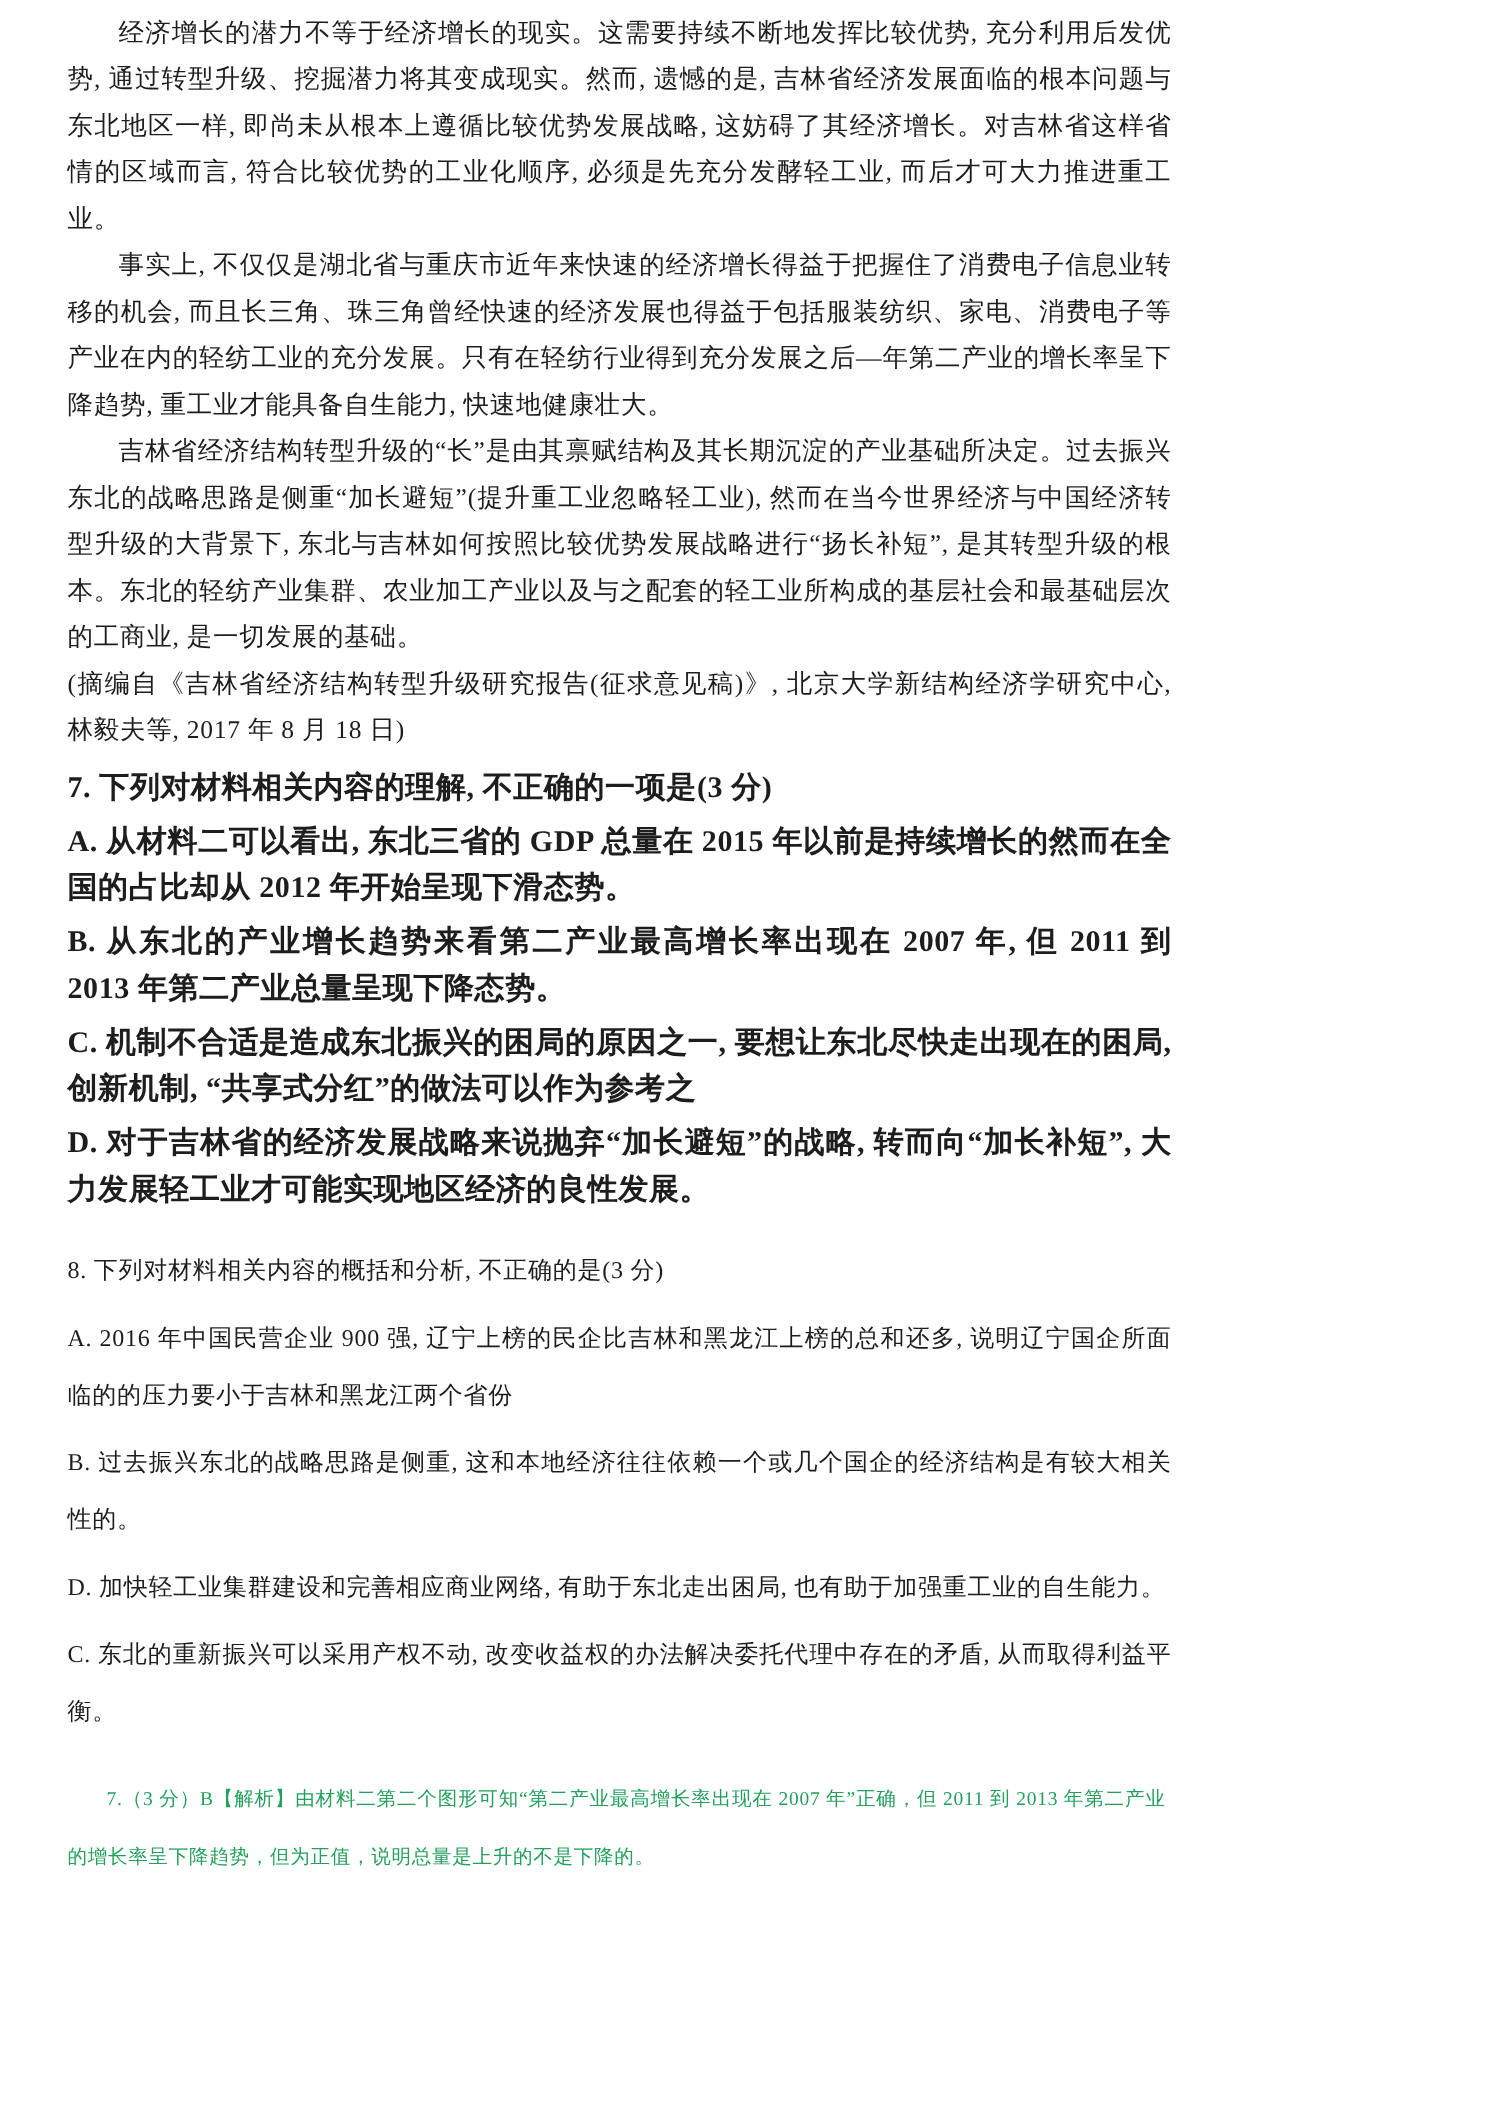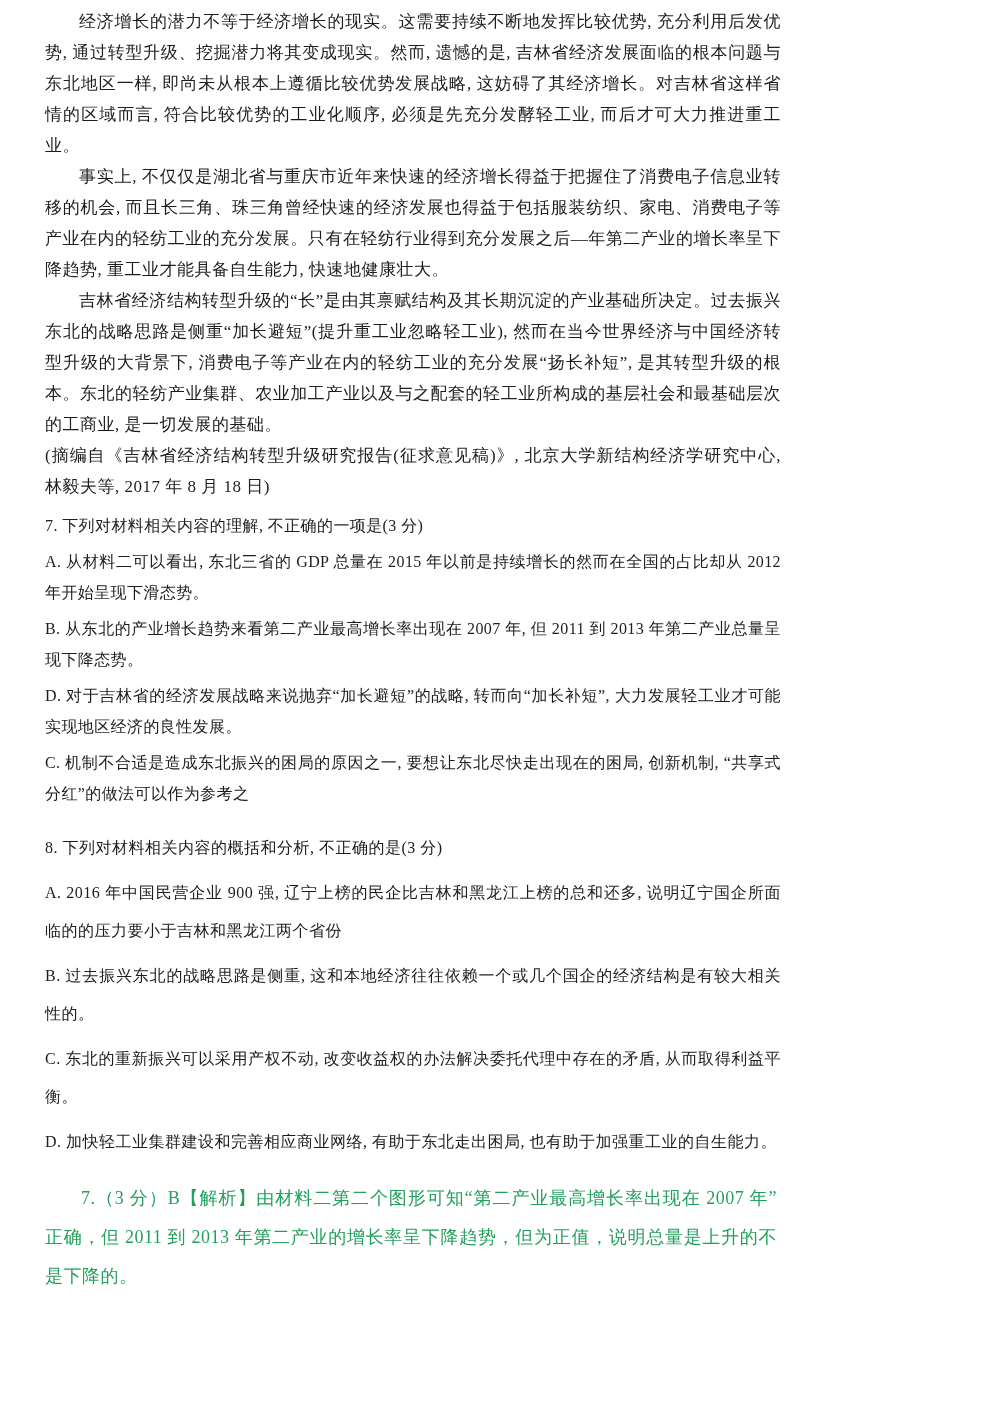--- a/index.html
+++ b/index.html
@@ -26,73 +26,74 @@
     line-height: 31px;
     text-align: justify;
     letter-spacing: 0.5px;
   }
   .indent { text-indent: 2em; }
   .source { text-indent: 0; }
   
   .q7 { margin-top: 8px; }
   .q7 p {
     margin: 0;
-    font-size: 16px;
+    font-size: 20px;
     line-height: 31px;
     text-align: justify;
     letter-spacing: 0.4px;
+    font-weight: bold;
   }
   .q7 .option { margin-top: 5px; }
   
   .q8 { margin-top: 20px; }
   .q8 p {
     margin: 0;
     font-size: 16px;
     line-height: 38px;
     text-align: justify;
     letter-spacing: 0.5px;
   }
   .q8 .option { margin-top: 7px; }
   .q9 { margin-top: 7px; }
   
   .answers { margin-top: 18px; }
   .answers p {
     margin: 0 4px 12px 0;
-    font-size: 18px;
+    font-size: 13px;
     line-height: 39px;
     text-align: justify;
     text-indent: 2em;
     letter-spacing: 0.5px;
   }
 </style>
 </head>
 <body style="color: rgb(29, 29, 29); background: rgb(255, 255, 255);">
 
 <div class="page">
 
   <section class="passage">
     <p class="indent">经济增长的潜力不等于经济增长的现实。这需要持续不断地发挥比较优势, 充分利用后发优势, 通过转型升级、挖掘潜力将其变成现实。然而, 遗憾的是, 吉林省经济发展面临的根本问题与东北地区一样, 即尚未从根本上遵循比较优势发展战略, 这妨碍了其经济增长。对吉林省这样省情的区域而言, 符合比较优势的工业化顺序, 必须是先充分发酵轻工业, 而后才可大力推进重工业。</p>
     <p class="indent">事实上, 不仅仅是湖北省与重庆市近年来快速的经济增长得益于把握住了消费电子信息业转移的机会, 而且长三角、珠三角曾经快速的经济发展也得益于包括服装纺织、家电、消费电子等产业在内的轻纺工业的充分发展。只有在轻纺行业得到充分发展之后—年第二产业的增长率呈下降趋势, 重工业才能具备自生能力, 快速地健康壮大。</p>
-    <p class="indent">吉林省经济结构转型升级的“长”是由其禀赋结构及其长期沉淀的产业基础所决定。过去振兴东北的战略思路是侧重“加长避短”(提升重工业忽略轻工业), 然而在当今世界经济与中国经济转型升级的大背景下, 消费电子等产业在内的轻纺工业的充分发展“扬长补短”, 是其转型升级的根本。东北的轻纺产业集群、农业加工产业以及与之配套的轻工业所构成的基层社会和最基础层次的工商业, 是一切发展的基础。</p>
+    <p class="indent">吉林省经济结构转型升级的“长”是由其禀赋结构及其长期沉淀的产业基础所决定。过去振兴东北的战略思路是侧重“加长避短”(提升重工业忽略轻工业), 然而在当今世界经济与中国经济转型升级的大背景下, 东北与吉林如何按照比较优势发展战略进行“扬长补短”, 是其转型升级的根本。东北的轻纺产业集群、农业加工产业以及与之配套的轻工业所构成的基层社会和最基础层次的工商业, 是一切发展的基础。</p>
     <p class="source">(摘编自《吉林省经济结构转型升级研究报告(征求意见稿)》, 北京大学新结构经济学研究中心, 林毅夫等, 2017 年 8 月 18 日)</p>
   </section>
 
   <section class="q7">
     <p class="stem">7. 下列对材料相关内容的理解, 不正确的一项是(3 分)</p>
     <p class="option">A. 从材料二可以看出, 东北三省的 GDP 总量在 2015 年以前是持续增长的然而在全国的占比却从 2012 年开始呈现下滑态势。</p>
     <p class="option">B. 从东北的产业增长趋势来看第二产业最高增长率出现在 2007 年, 但 2011 到 2013 年第二产业总量呈现下降态势。</p>
+    <p class="option">C. 机制不合适是造成东北振兴的困局的原因之一, 要想让东北尽快走出现在的困局, 创新机制, “共享式分红”的做法可以作为参考之</p>
     <p class="option">D. 对于吉林省的经济发展战略来说抛弃“加长避短”的战略, 转而向“加长补短”, 大力发展轻工业才可能实现地区经济的良性发展。</p>
-    <p class="option">C. 机制不合适是造成东北振兴的困局的原因之一, 要想让东北尽快走出现在的困局, 创新机制, “共享式分红”的做法可以作为参考之</p>
   </section>
 
   <section class="q8">
     <p class="stem">8. 下列对材料相关内容的概括和分析, 不正确的是(3 分)</p>
     <p class="option">A. 2016 年中国民营企业 900 强, 辽宁上榜的民企比吉林和黑龙江上榜的总和还多, 说明辽宁国企所面临的的压力要小于吉林和黑龙江两个省份</p>
     <p class="option">B. 过去振兴东北的战略思路是侧重, 这和本地经济往往依赖一个或几个国企的经济结构是有较大相关性的。</p>
+    <p class="option">D. 加快轻工业集群建设和完善相应商业网络, 有助于东北走出困局, 也有助于加强重工业的自生能力。</p>
     <p class="option">C. 东北的重新振兴可以采用产权不动, 改变收益权的办法解决委托代理中存在的矛盾, 从而取得利益平衡。</p>
-    <p class="option">D. 加快轻工业集群建设和完善相应商业网络, 有助于东北走出困局, 也有助于加强重工业的自生能力。</p>
   </section>
 
   <section class="answers" style="color: rgb(35, 160, 92);">
     <p>7.（3 分）B【解析】由材料二第二个图形可知“第二产业最高增长率出现在 2007 年”正确，但 2011 到 2013 年第二产业的增长率呈下降趋势，但为正值，说明总量是上升的不是下降的。</p>
   </section>
 
 </div>
 
 </body></html>

